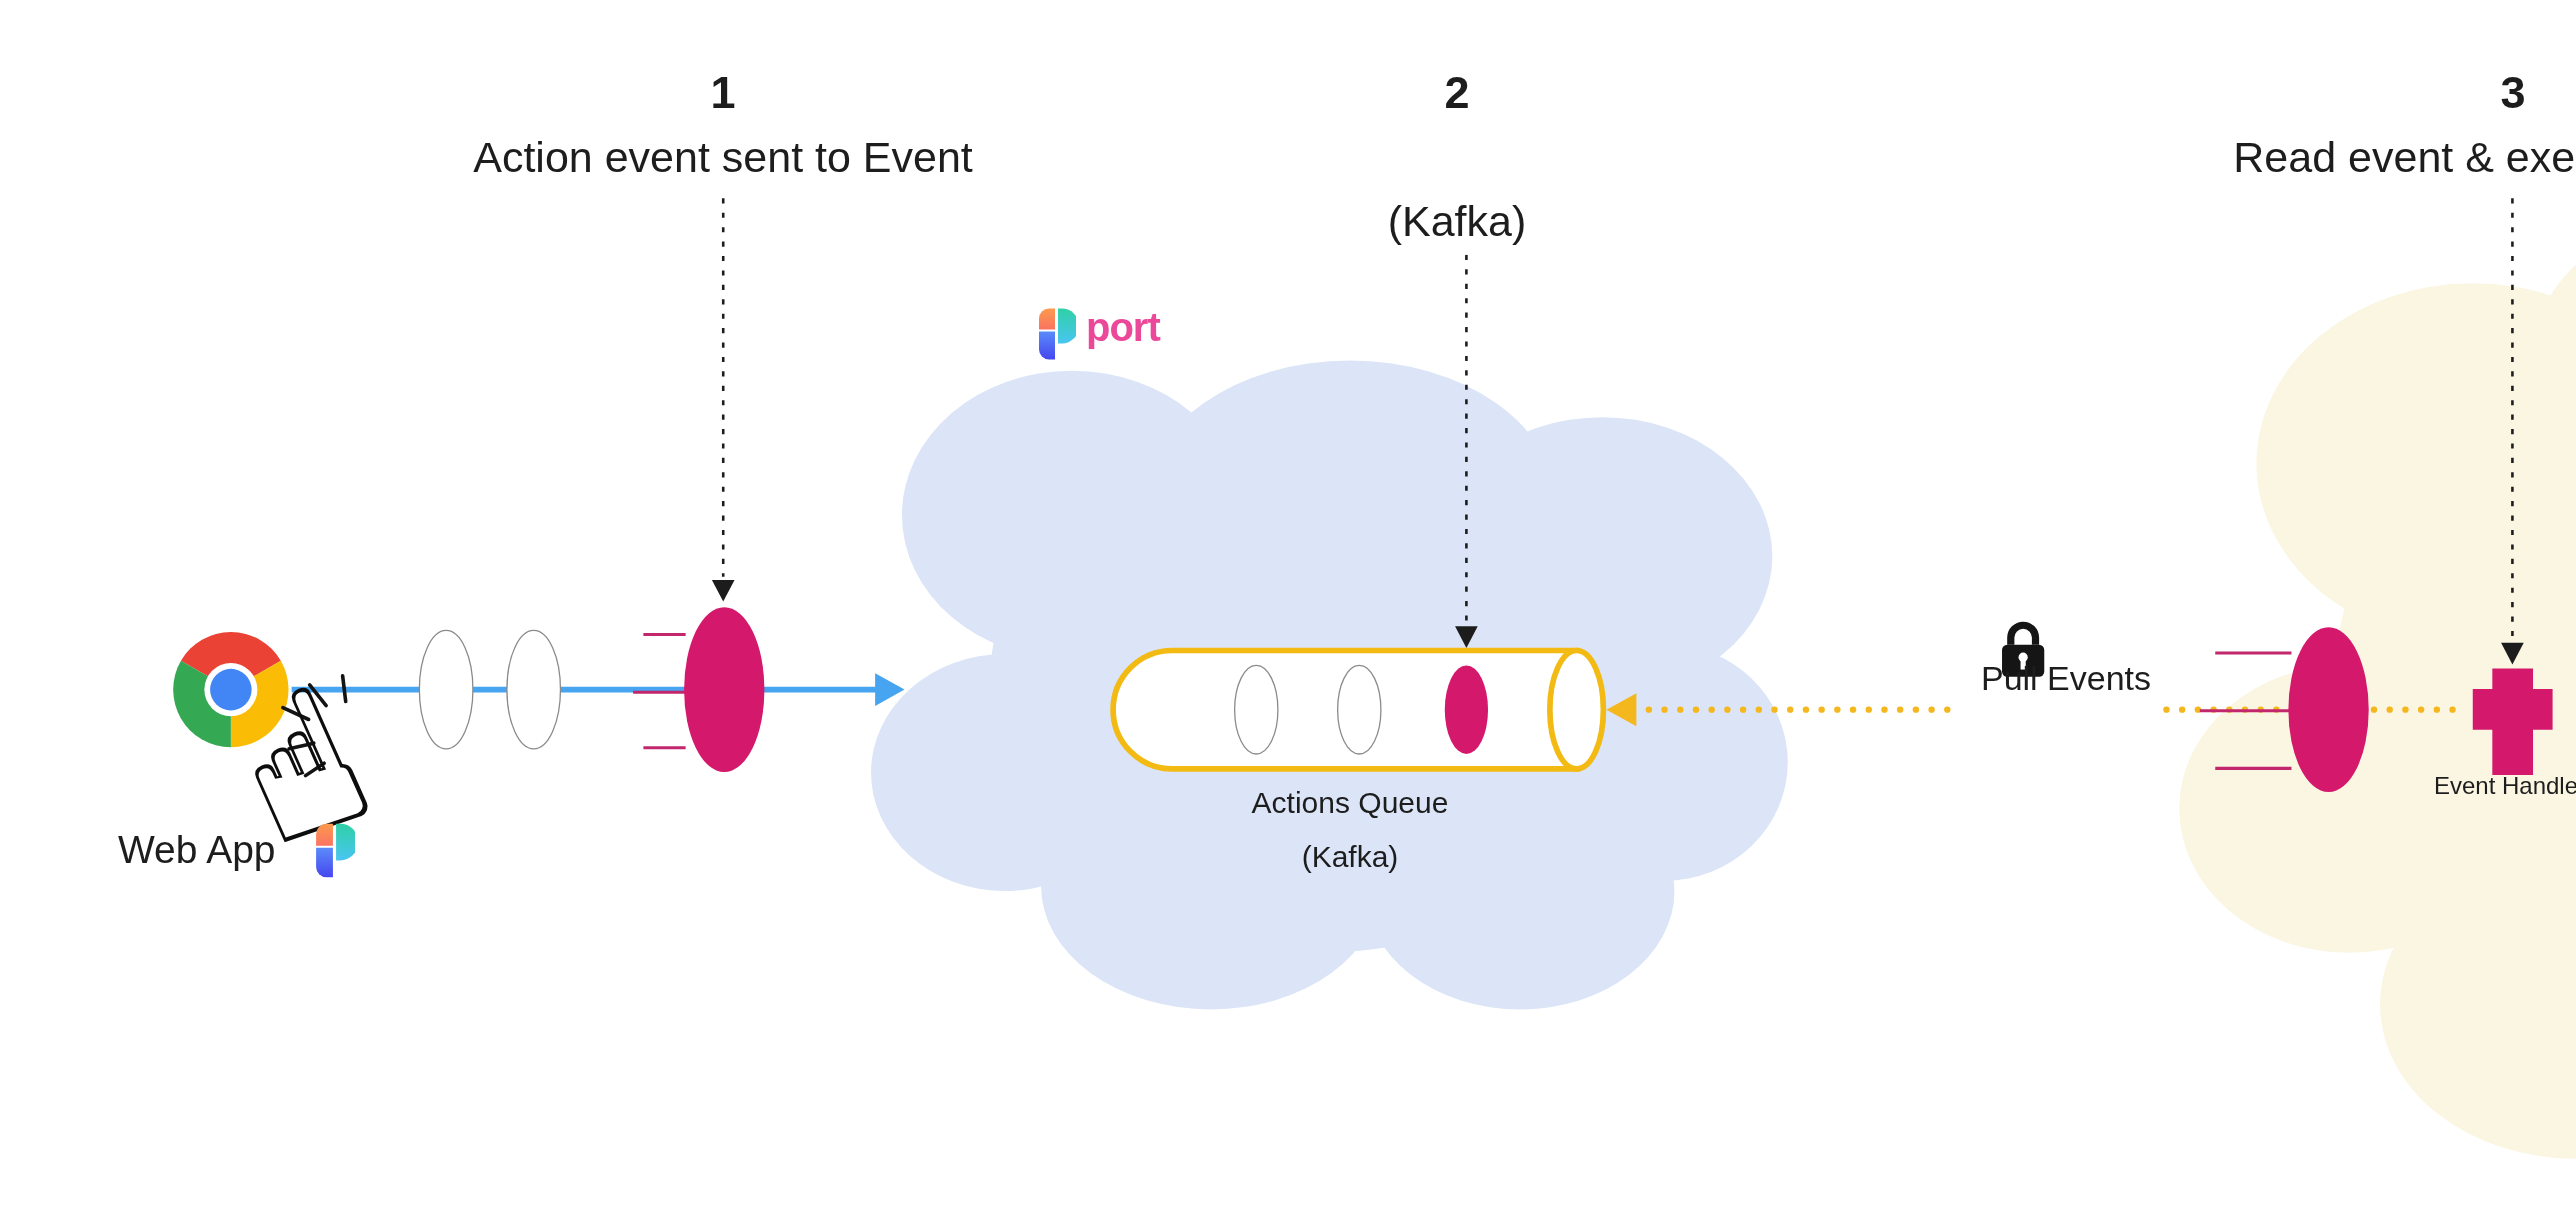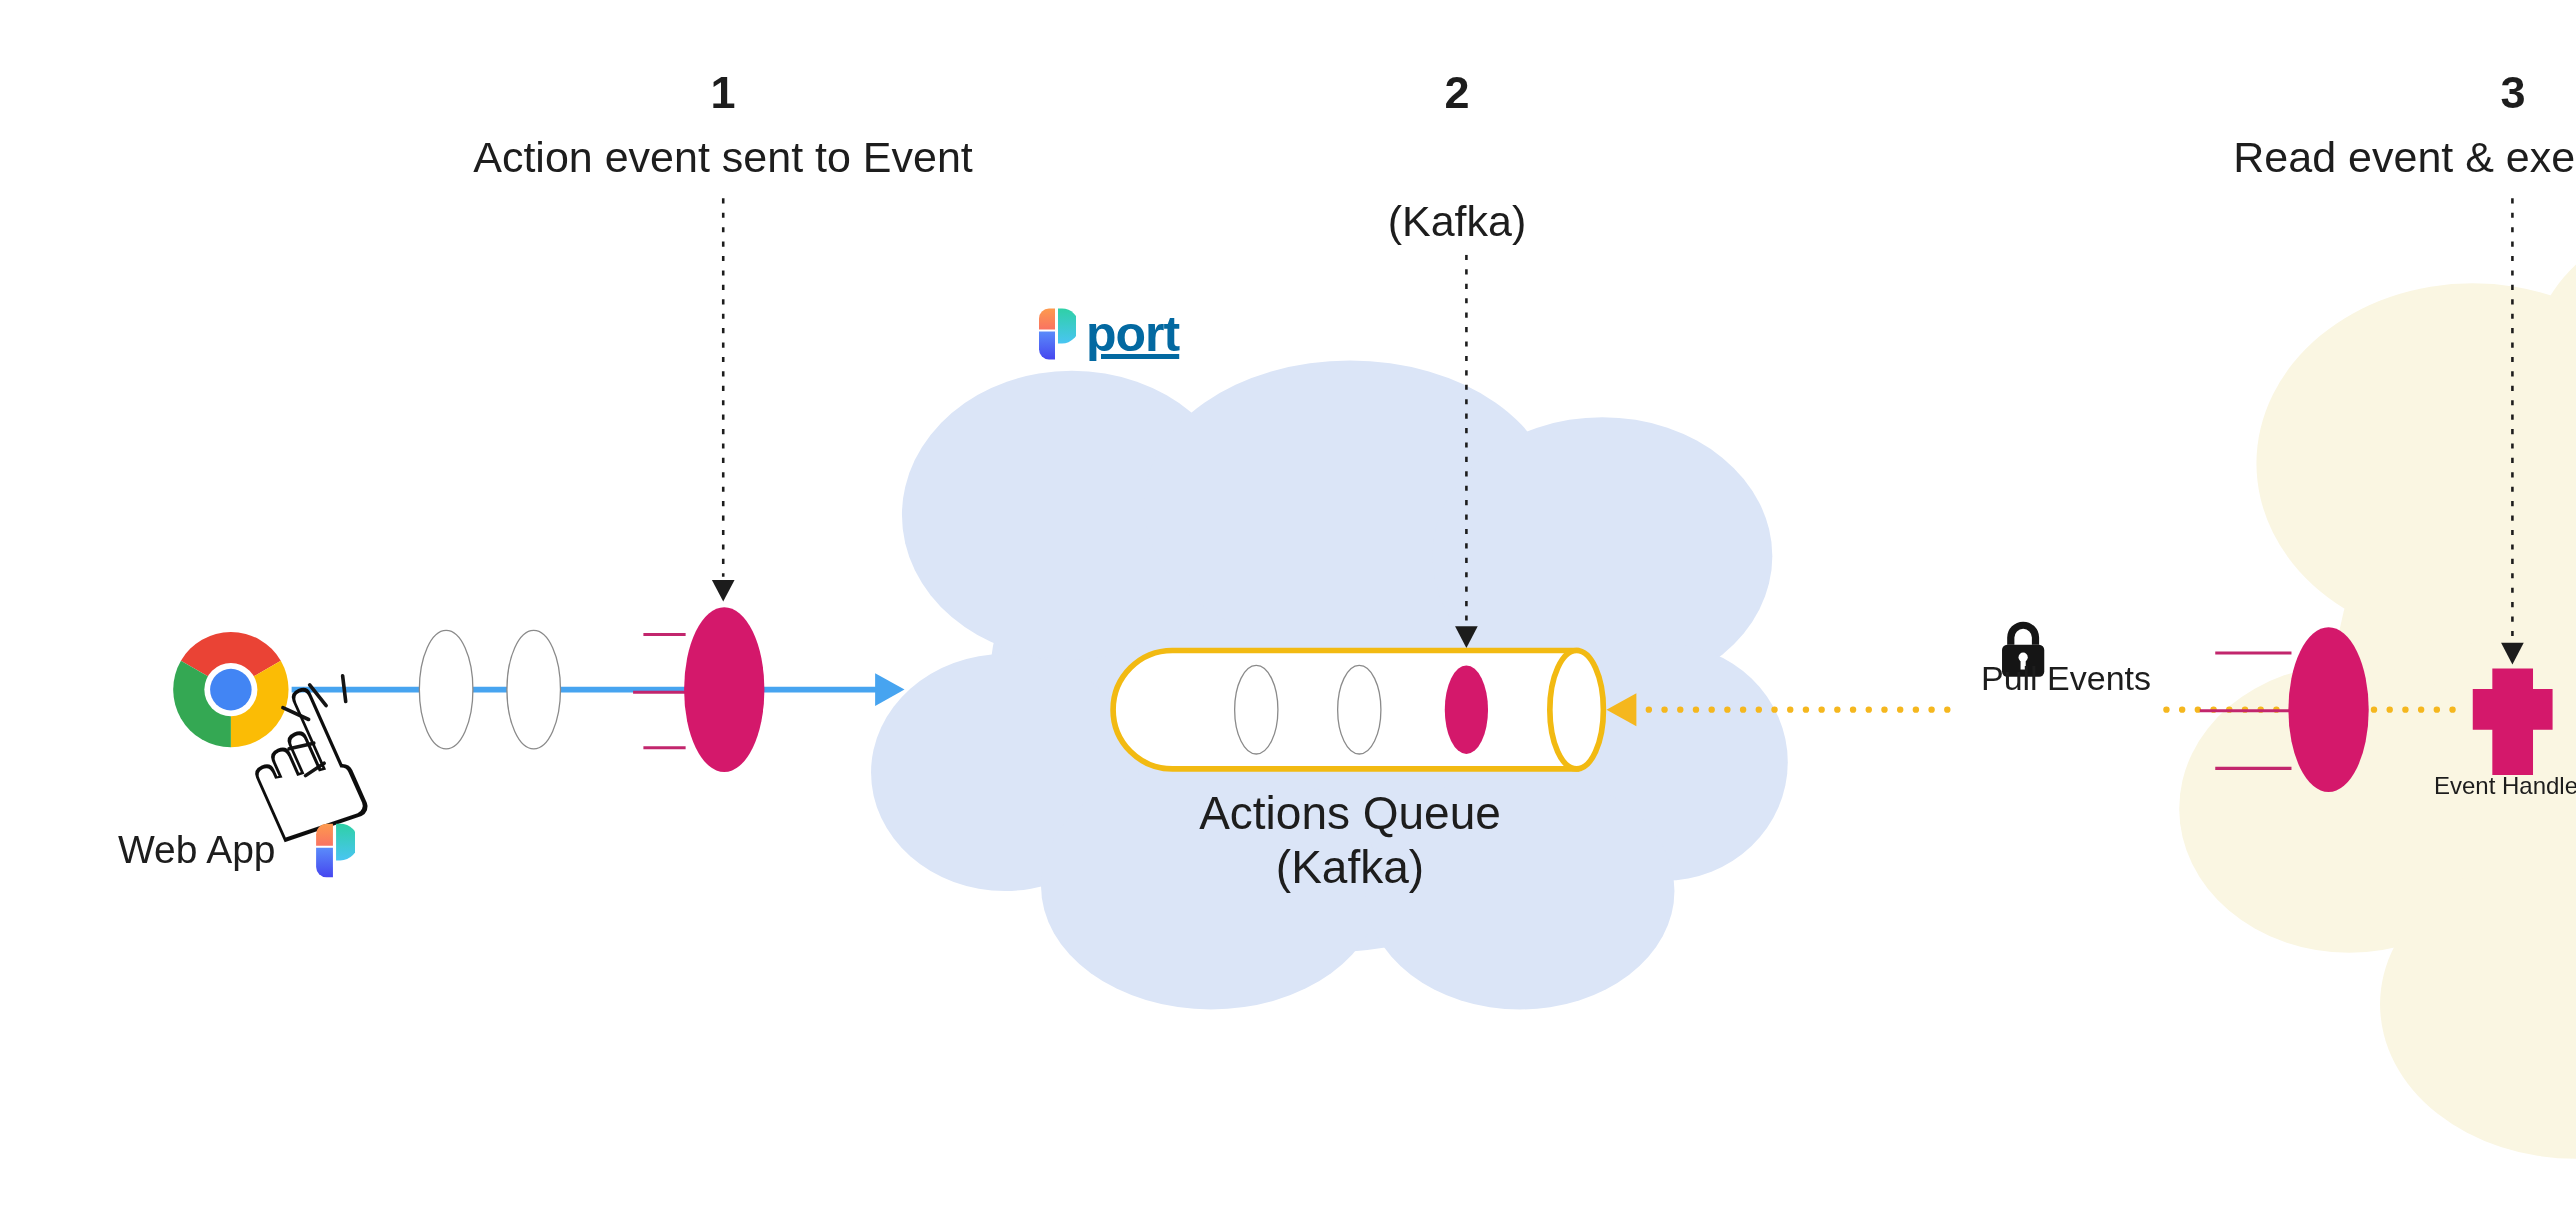--- a/index.html
+++ b/index.html
@@ -4,25 +4,25 @@
 <style>
   html,body{margin:0;padding:0;background:#fff;}
   #canvas{
     position:relative;width:3488px;height:1217px;overflow:hidden;background:#ffffff;
     font-family:"Liberation Sans", sans-serif;color:#1d1d1d;
   }
   .abs{position:absolute;}
   .ctr{transform:translateX(-50%);white-space:nowrap;text-align:center;}
   .step-num{font-size:45px;font-weight:700;}
   .step-title{font-size:43px;font-weight:400;}
-  .label-lg{font-size:46px;}
+  .label-lg{font-size:30px;}
   .label-md{font-size:34px;}
   .label-sm{font-size:24px;}
   .webapp{font-size:39px;margin-left:36px;}
-  .portword{font-size:50px;font-weight:700;letter-spacing:-1px;color:#0369a1;text-decoration:underline;}
+  .portword{font-size:40px;font-weight:700;letter-spacing:-1px;color:#ec4899;}
   .hand{
     position:absolute;font-family:"DejaVu Sans",sans-serif;font-size:196px;line-height:1;
     color:#0d0d0d;transform:rotate(-24deg);
   }
 </style>
 </head>
 <body>
 
 <div id="canvas">
 

